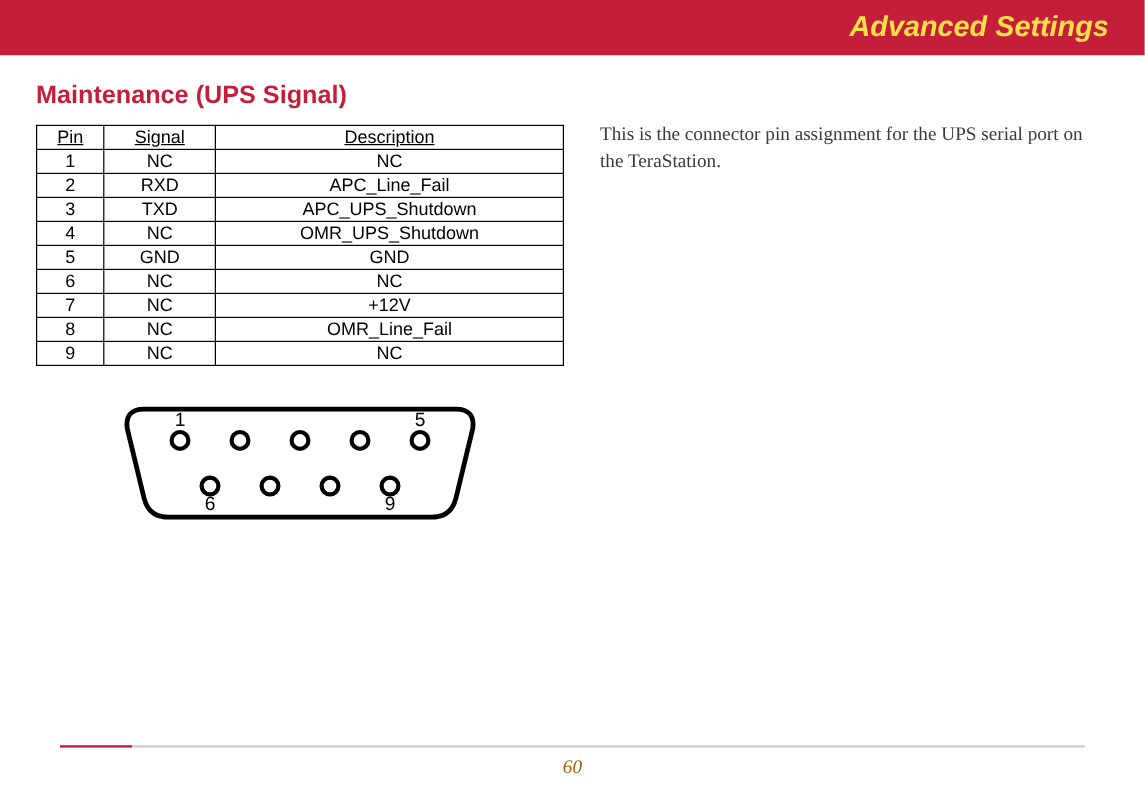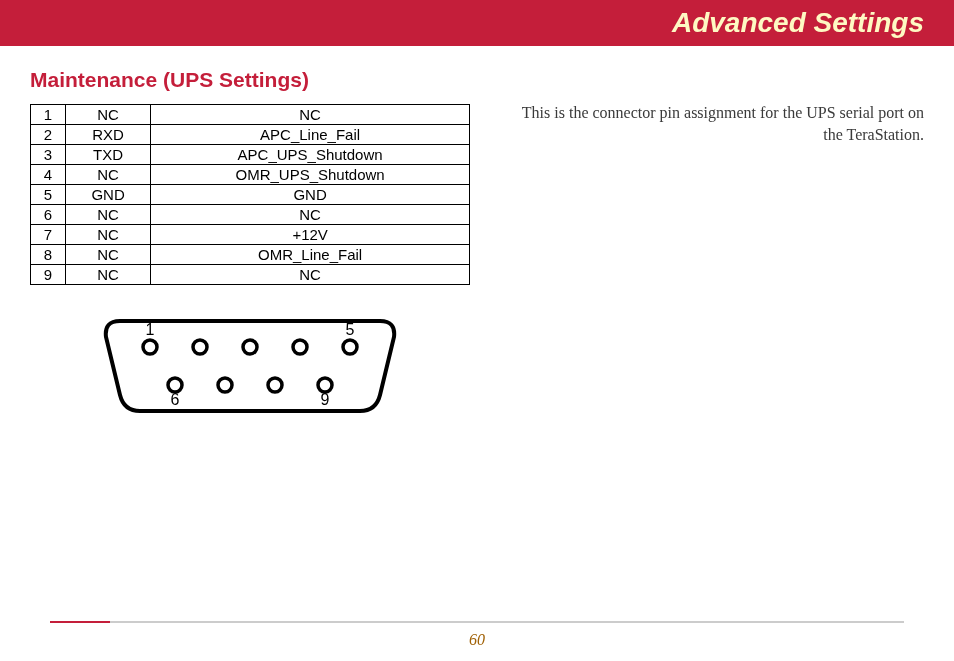--- a/index.html
+++ b/index.html
@@ -14,22 +14,22 @@
     .header-band {
       background: #c41e3a;
       height: 46px;
       width: 100%;
       display: flex;
       align-items: center;
       justify-content: flex-end;
       padding-right: 30px;
     }
     .header-title {
-      color: #fef9c3;
-      font-size: 28px;
+      color: #fde047;
+      font-size: 24px;
       font-style: italic;
       font-weight: bold;
       font-family: "Trebuchet MS", Arial, sans-serif;
     }
     .content {
       padding: 22px 30px 0 30px;
     }
     .section-title {
       color: #c41e3a;
       font-size: 21px;
@@ -44,21 +44,20 @@
     }
     .left {
       width: 440px;
     }
     .right {
       flex: 1;
       font-family: Georgia, "Times New Roman", serif;
       font-size: 16px;
       color: #3a3a3a;
       line-height: 1.4;
-      text-align: right;
     }
     table.pin-table {
       border-collapse: collapse;
       width: 100%;
       margin-top: 2px;
     }
     table.pin-table th, table.pin-table td {
       border: 1px solid #000;
       text-align: center;
       font-size: 15px;
@@ -101,26 +100,31 @@
     }
   </style>
 </head>
 <body>
 
 <div class="header-band">
   <div class="header-title">Advanced Settings</div>
 </div>
 
 <div class="content">
-  <div class="section-title">Maintenance (UPS Settings)</div>
+  <div class="section-title">Maintenance (UPS Signal)</div>
 
   <div class="row">
     <div class="left">
       <table class="pin-table">
         <tbody id="pin-tbody">
+            <tr class="head">
+              <td>Pin</td>
+              <td>Signal</td>
+              <td>Description</td>
+            </tr>
             <tr>
               <td>1</td>
               <td>NC</td>
               <td>NC</td>
             </tr>
             <tr>
               <td>2</td>
               <td>RXD</td>
               <td>APC_Line_Fail</td>
             </tr>

